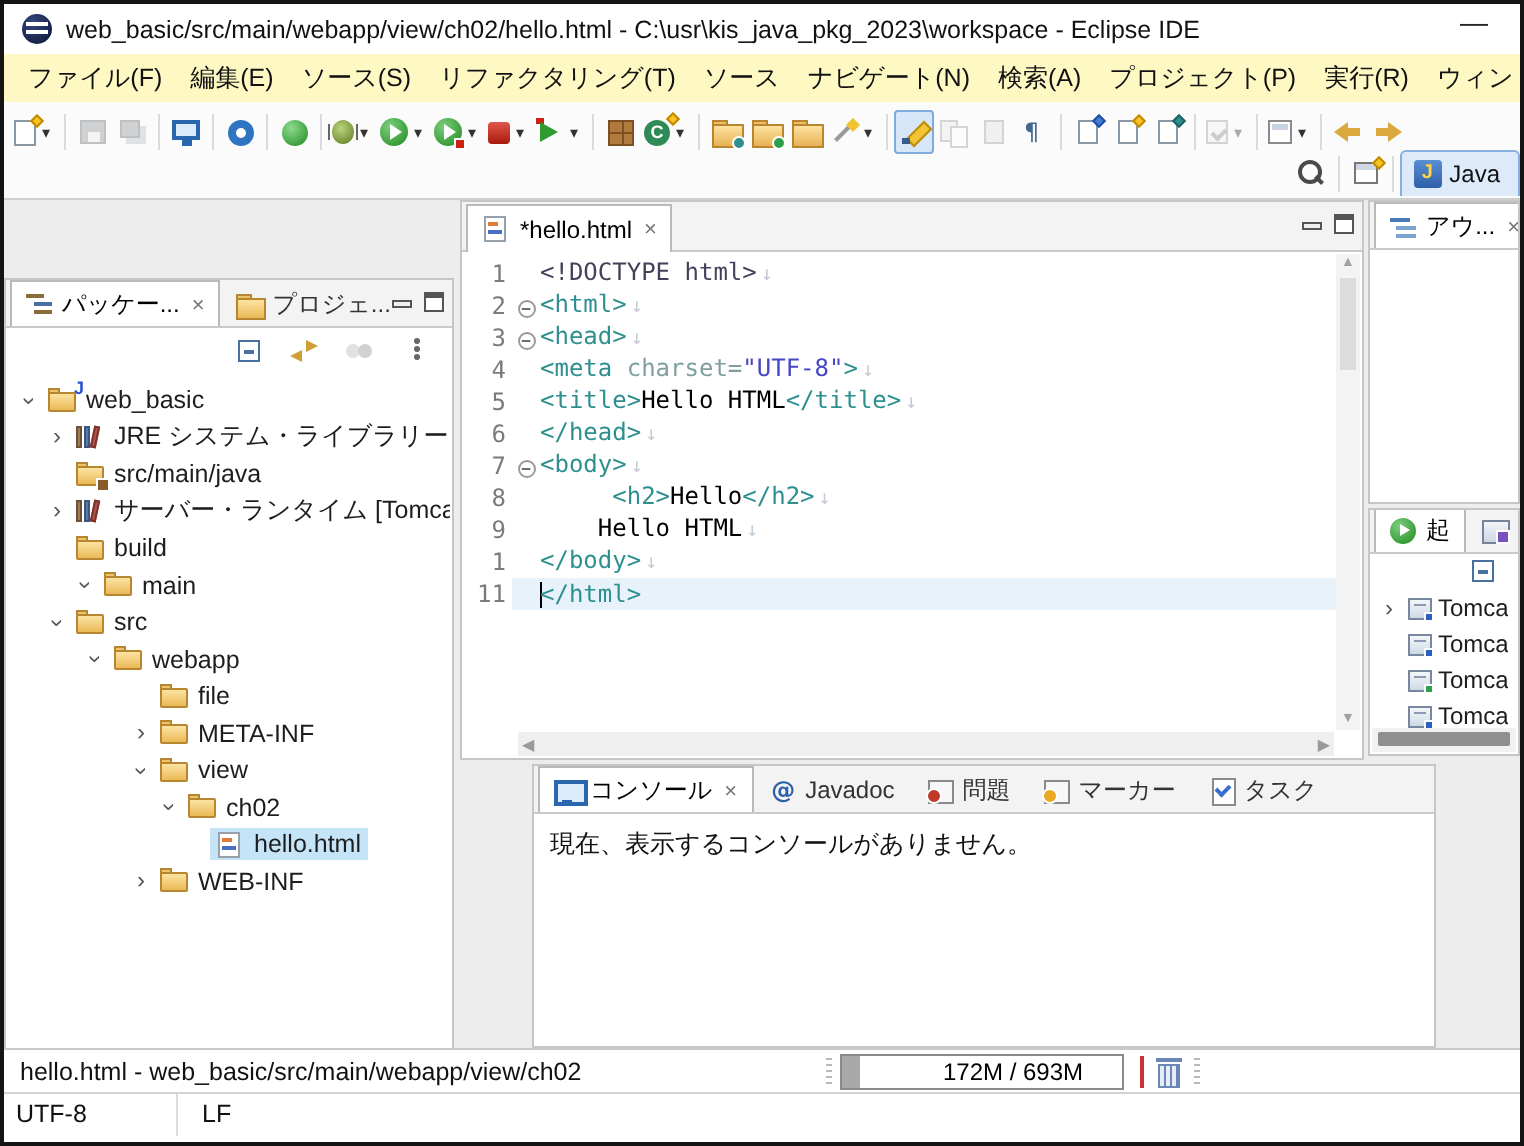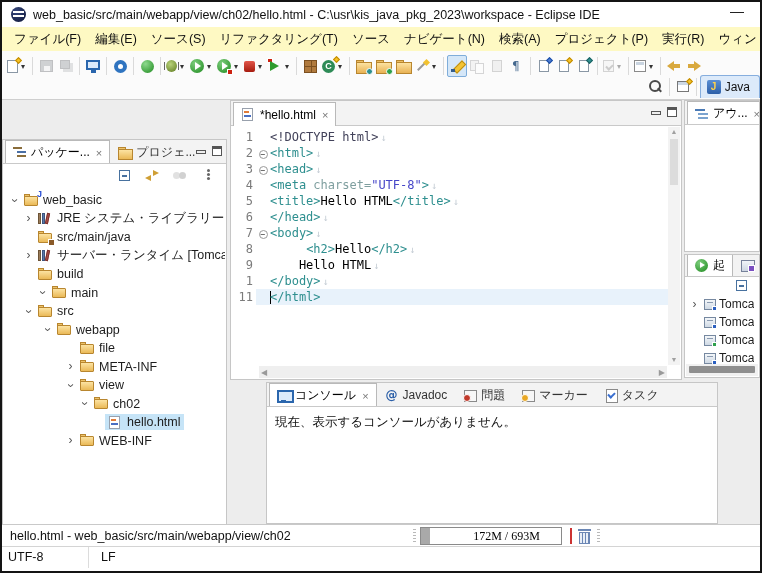--- a/index.html
+++ b/index.html
@@ -193,21 +193,21 @@
 .lrow{display:flex;align-items:center;height:18px;font-size:12px;color:#1d1d1d;white-space:nowrap;padding-left:2px;gap:3px;}
 .si{width:12px;height:11px;border:1px solid #7688a0;background:linear-gradient(#f4f7fa,#cfd9e4);position:relative;flex:none;}
 .si::before{content:"";position:absolute;left:2px;top:2px;right:2px;height:1px;background:#8a9ab0;}
 .si .b{position:absolute;right:-2px;bottom:-2px;width:5px;height:5px;border:1px solid #fff;}
 .b.blue{background:#2b5fc0;} .b.green{background:#2ea04c;}
 
 
 .status1{position:absolute;left:0;right:0;top:522px;height:22px;border-top:1px solid #c9c9c9;background:#fff;display:flex;align-items:center;padding-left:8px;font-size:12.5px;color:#111;}
 .memgroup{position:absolute;right:156px;top:2px;display:flex;align-items:center;height:18px;}
 .grip{width:3px;height:14px;background:repeating-linear-gradient(#b9b9b9 0 1px,transparent 1px 3px);margin:0 4px;flex:none;}
-.gauge{display:flex;align-items:center;height:18px;width:142px;border:1px solid #8a8a8a;background:#fff;font-family:Liberation Serif, serif;}
+.gauge{display:flex;align-items:center;height:18px;width:142px;border:1px solid #8a8a8a;background:#fff;}
 .g-gray{width:9px;height:100%;background:#a9a9a9;flex:none;}
 .g-orange{width:22px;height:100%;flex:none;}
 .g-text{flex:1;text-align:center;font-size:12px;color:#000;}
 .redline{width:2px;height:16px;background:#cc3333;margin:0 4px 0 8px;flex:none;}
 .trash{width:13px;height:15px;position:relative;margin:0 2px;flex:none;}
 .trash::before{content:"";position:absolute;left:0;right:0;top:0;height:2px;background:#6b87b5;}
 .trash::after{content:"";position:absolute;left:1px;right:1px;top:3px;bottom:0;border:1px solid #6b87b5;background:repeating-linear-gradient(90deg,#e8eef7 0 2px,#6b87b5 2px 3px);}
 .status2{position:absolute;left:0;right:0;top:544px;height:21px;border-top:1px solid #d4d4d4;background:#fff;display:flex;align-items:center;font-size:12.5px;color:#111;}
 .s2a{width:86px;padding-left:6px;}
 .s2div{width:1px;height:21px;background:#dcdcdc;}

